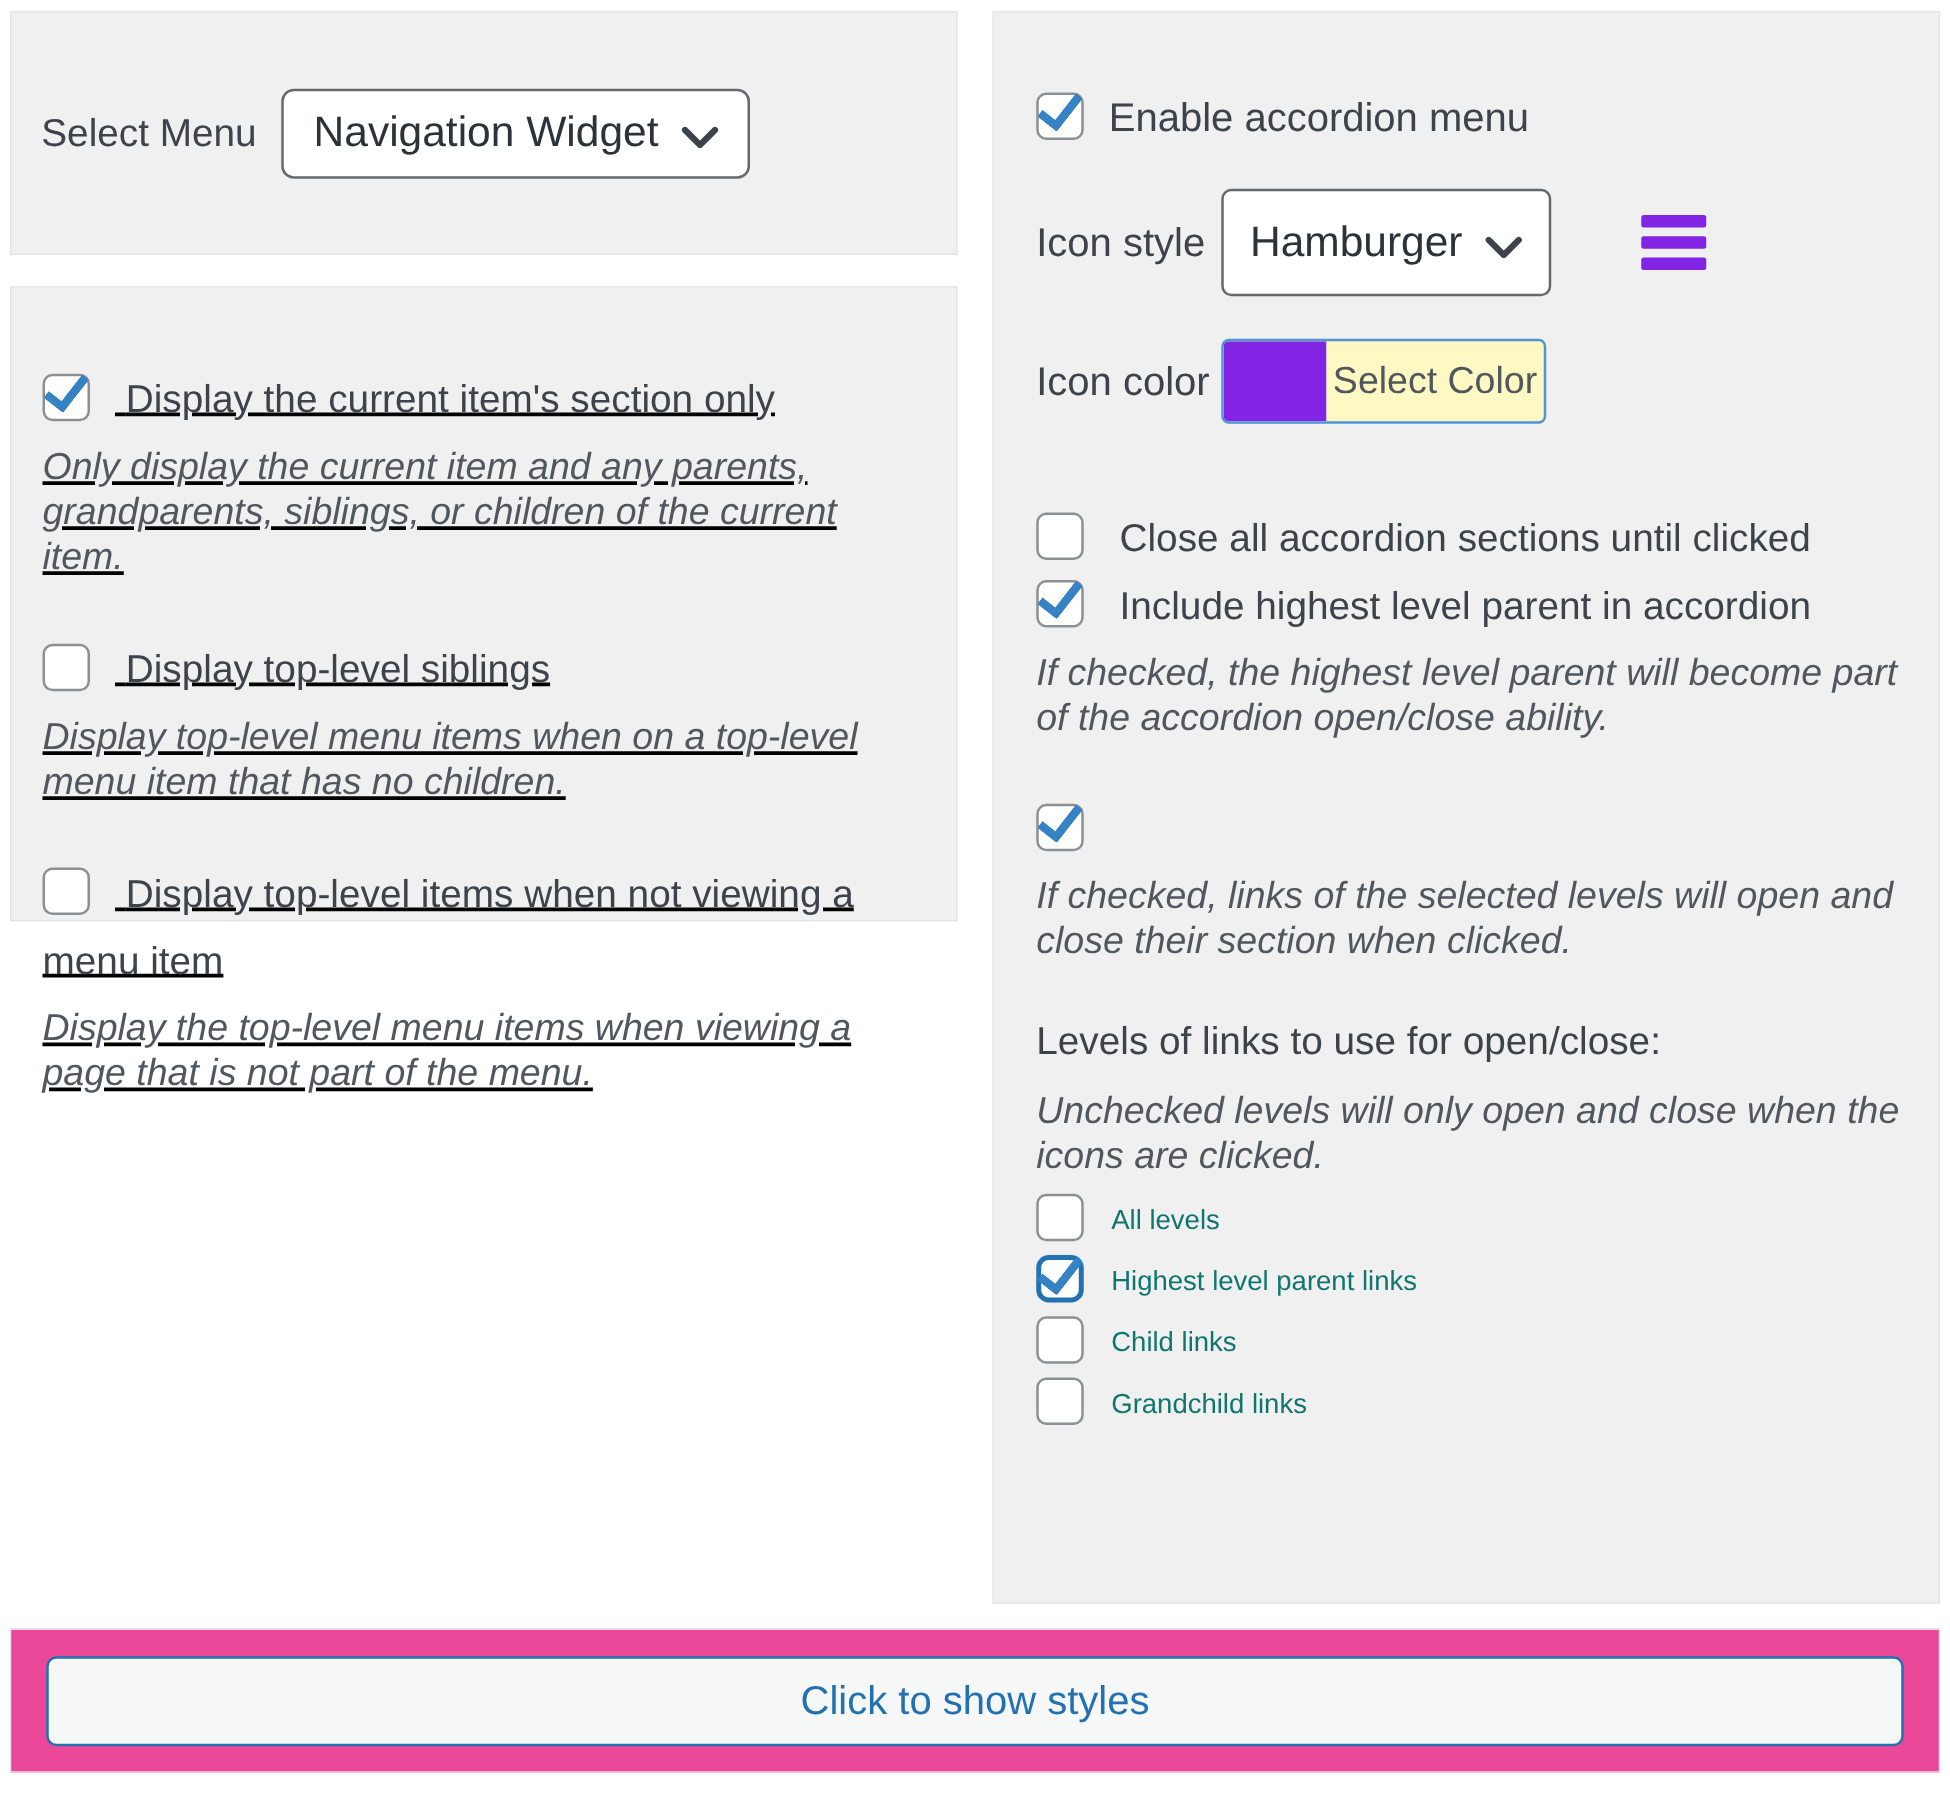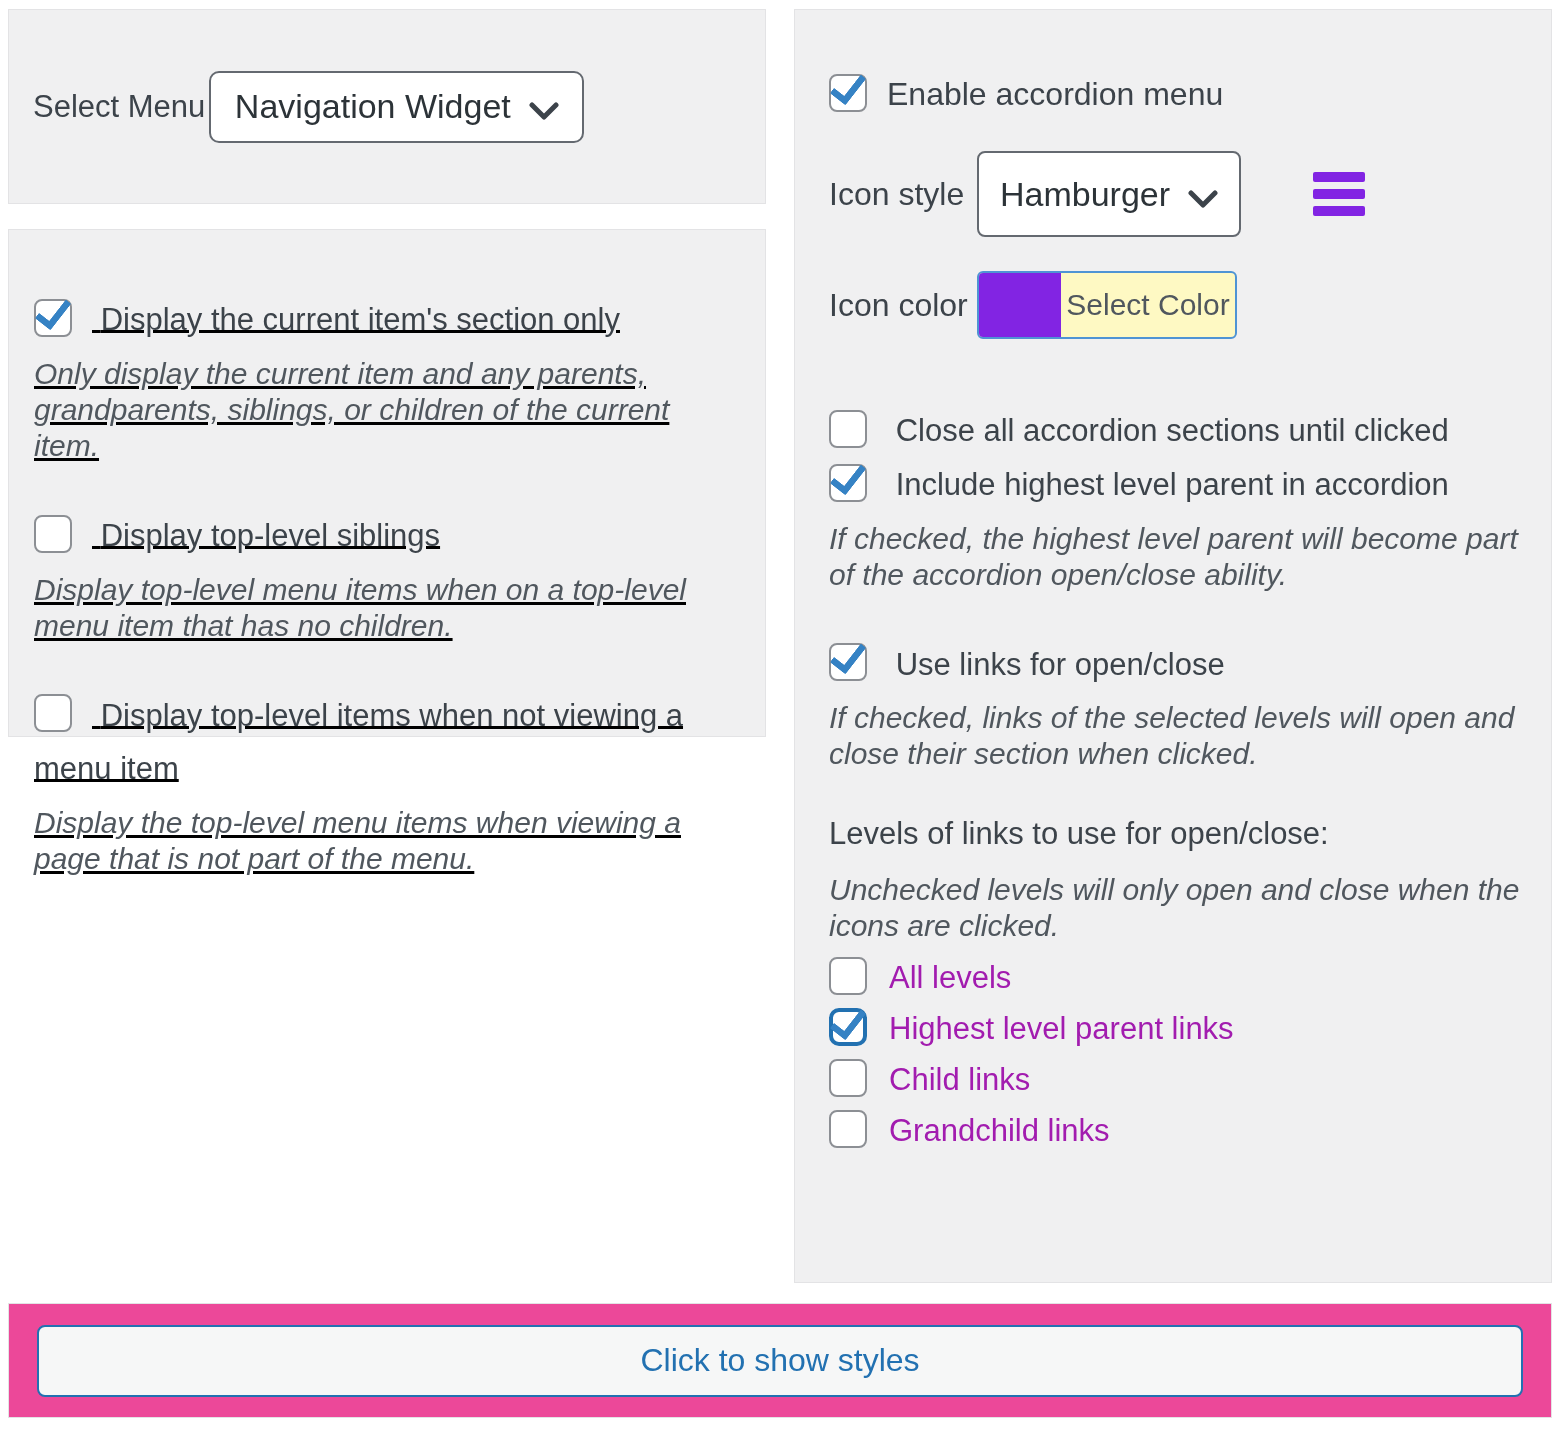--- a/index.html
+++ b/index.html
@@ -15,21 +15,21 @@
   }
   
   .select-menu-box{height:195px;margin-bottom:25px;display:flex;align-items:center;padding:0 24px;}
   .inline-label{font-size:31px;color:#3c434a;white-space:nowrap;}
   .select{
     box-sizing:border-box;display:inline-flex;align-items:center;justify-content:center;gap:18px;
     background:#ffffff;border:2px solid #646970;border-radius:10px;cursor:pointer;
     color:#2c3338;
   }
   .select .chev{display:inline-block;margin-top:4px;}
-  .menu-select{height:72px;min-width:375px;margin-left:4px;font-size:34px;padding:0 22px;}
+  .menu-select{height:72px;min-width:375px;margin-left:20px;font-size:34px;padding:0 22px;}
   
   .options-box{height:508px;padding:62px 28px 0 25px;text-decoration:underline;}
   .opt-label{margin:0;font-size:31px;color:#3c434a;line-height:52px;}
   .opt-label .lbl{vertical-align:middle;}
   .desc{
     margin:10px 0 44px 0;font-size:30px;font-style:italic;color:#50575e;line-height:36px;
   }
   .checkbox{
     display:inline-block;box-sizing:border-box;width:38px;height:38px;background:#ffffff;
     border:2px solid #8c8f94;border-radius:8px;position:relative;cursor:pointer;
@@ -61,21 +61,21 @@
     background:#fef9c3;border:2px solid #4f94d4;border-radius:6px;overflow:hidden;
     cursor:pointer;padding:0;
   }
   .color-swatch{width:82px;flex:0 0 82px;}
   .color-button-text{
     flex:1;display:flex;align-items:center;justify-content:center;
     font-size:30px;color:#50575e;font-family:"Liberation Sans", sans-serif;
   }
   .levels-heading{margin:0 0 20px 0;font-size:31px;color:#3c434a;font-weight:normal;}
   .levels-desc{margin:0 0 16px 0;}
-  .level-row{margin-bottom:15px;font-size:31px;color:#a21caf;}
+  .level-row{margin-bottom:15px;font-size:22px;color:#0f766e;}
   .level-row .checkbox{margin-right:22px;}
   
   .footer-bar{
     box-sizing:border-box;margin:20px 8px 0 8px;height:115px;background:#ec4899;
     border:1px solid #e3e3e5;display:flex;align-items:center;padding:0 28px;
   }
   .show-styles-button{
     box-sizing:border-box;width:100%;height:72px;background:#f6f7f7;
     border:2px solid #2271b1;border-radius:8px;color:#2271b1;font-size:32px;
     font-family:"Liberation Sans", sans-serif;cursor:pointer;
@@ -178,21 +178,20 @@
         <p class="opt-label">
           <span class="checkbox checked"><span class="check"></span></span>
           <span class="lbl">Include highest level parent in accordion</span>
         </p>
         <p class="desc">If checked, the highest level parent will become part of the accordion open/close ability.</p>
       </div>
 
       <div>
         <p class="opt-label">
           <span class="checkbox checked"><span class="check"></span></span>
-          <span class="lbl">Use links for open/close</span>
         </p>
         <p class="desc">If checked, links of the selected levels will open and close their section when clicked.</p>
       </div>
 
       <h3 class="levels-heading">Levels of links to use for open/close:</h3>
       <p class="desc levels-desc">Unchecked levels will only open and close when the icons are clicked.</p>
 
       <div class="row level-row">
         <span class="checkbox"></span>
         <span class="lbl">All levels</span>

